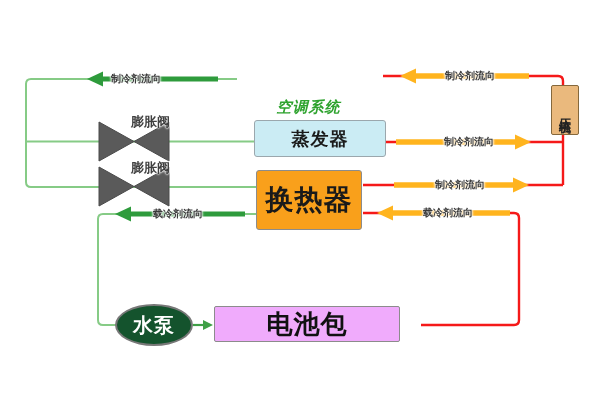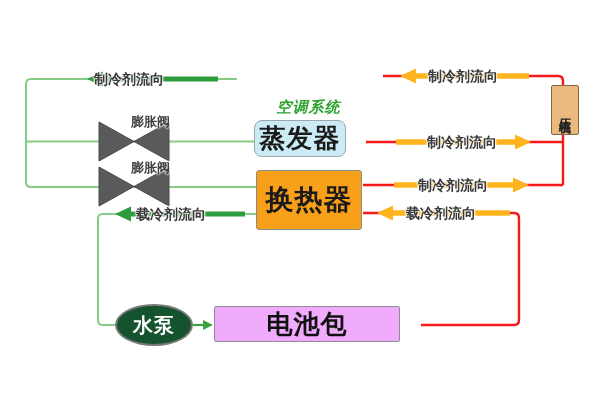--- a/index.html
+++ b/index.html
@@ -8,38 +8,38 @@
     font-family:"DejaVu Sans",sans-serif;
   }
   #wires{position:absolute;left:0;top:0;width:600px;height:400px;}
   .node{
     position:absolute;box-sizing:border-box;display:flex;align-items:center;justify-content:center;
     font-weight:bold;letter-spacing:1px;
   }
   .condenser{left:237px;top:57px;width:143px;height:41px;background:#1E96F0;
     border:1.5px solid #1873C8;border-radius:4px;color:#fff;font-size:29px;}
   .ac-label{left:237px;top:99px;width:143px;height:16px;color:#2FA32F;font-size:15px;font-style:italic;}
-  .evaporator{left:254px;top:120px;width:92px;height:37px;background:#CBECF4;
-    border:1.5px solid #9BA7AD;border-radius:8px;color:#1a1a1a;font-size:26px;}
+  .evaporator{left:254px;top:120px;width:132px;height:37px;background:#CBECF4;
+    border:1.5px solid #9BA7AD;border-radius:3px;color:#1a1a1a;font-size:18px;}
   .hx{left:256px;top:170px;width:106px;height:60px;background:#F9A01B;
     border:1.5px solid #8C8C8C;border-radius:3px;color:#1a1a1a;font-size:28px;}
   .battery{left:214px;top:306px;width:186px;height:36px;background:#f0abfc;
     border:1.5px solid #8C8C8C;border-radius:2px;color:#111;font-size:26px;}
   .compressor{left:551px;top:85px;width:28px;height:50px;background:#EAB97D;
     border:1.5px solid #85683C;border-radius:2px;color:#222;font-size:12px;
     writing-mode:vertical-rl;text-orientation:upright;letter-spacing:1px;line-height:1;}
   .pump{left:115px;top:304px;width:78px;height:42px;background:#14532d;
     border:2px solid #787878;border-radius:50%;color:#fff;font-size:20px;}
   .valve-label{
     position:absolute;width:72px;text-align:right;font-size:13px;font-weight:bold;color:#404040;
     text-shadow:0 0 2px #fff,0 0 2px #fff,0 0 3px #fff;
   }
   .flow-label{
-    position:absolute;width:84px;height:14px;line-height:14px;
-    font-size:14px;font-weight:bold;color:#3a3a3a;
+    position:absolute;width:84px;height:14px;line-height:14px;text-align:center;
+    font-size:10px;font-weight:bold;color:#3a3a3a;
     text-shadow:0 0 2px #fff,0 0 2px #fff,0 0 3px #fff,0 0 3px #fff;
   }
 </style>
 </head>
 <body>
 
 <div id="canvas">
 
   <svg id="wires" viewBox="0 0 600 400" xmlns="http://www.w3.org/2000/svg">
 

